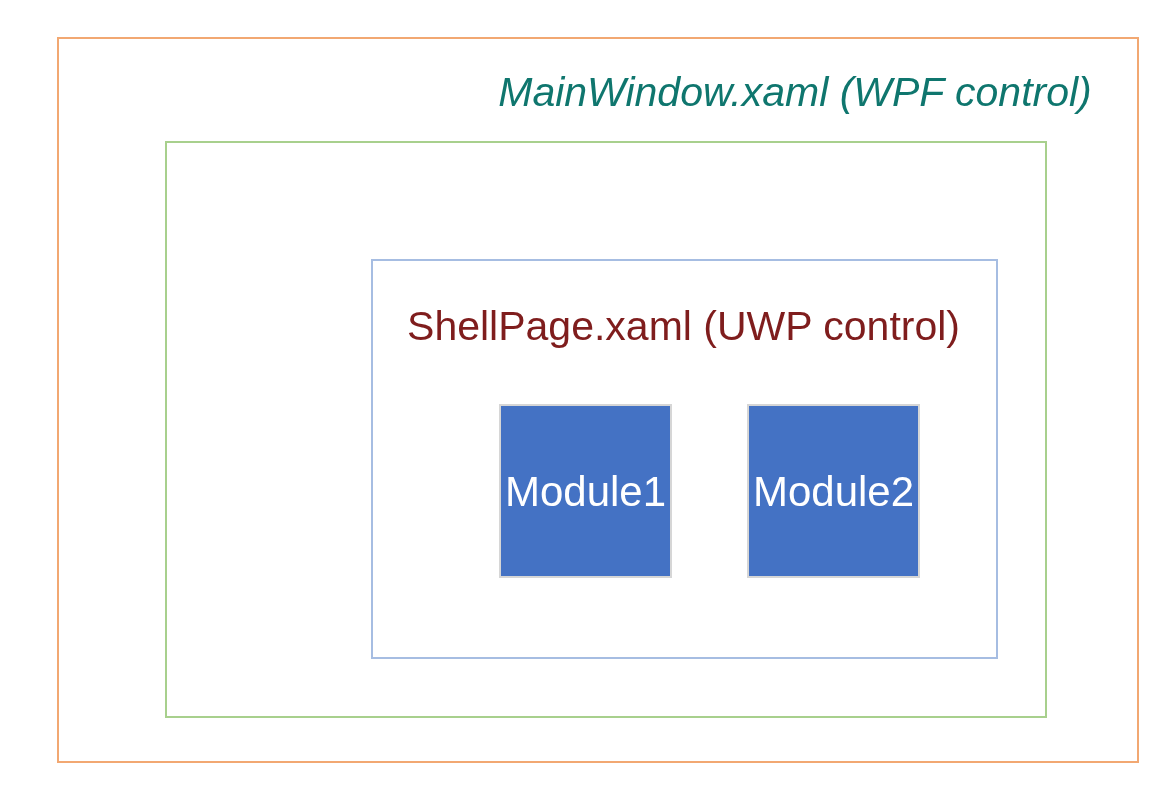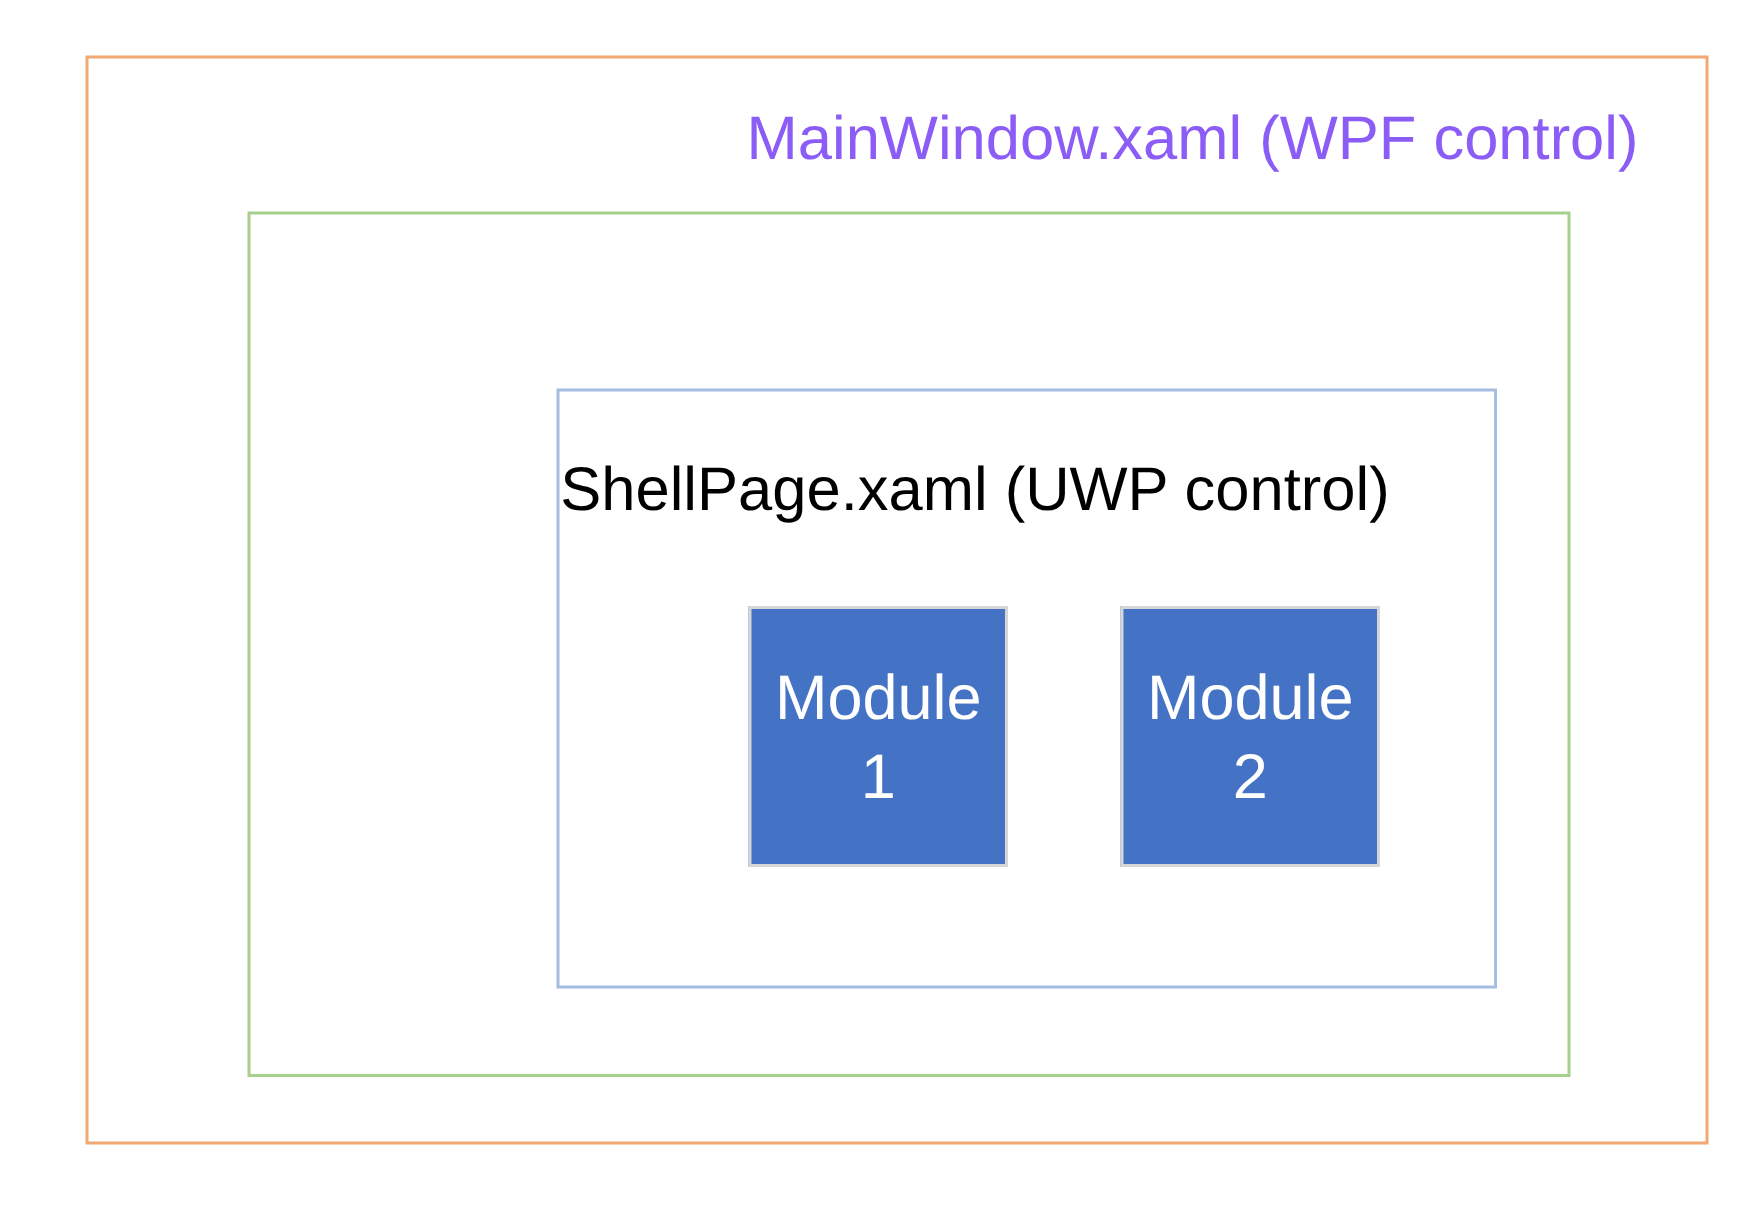--- a/index.html
+++ b/index.html
@@ -28,22 +28,23 @@
     border: 2px solid #F2A872;
   }
   .outer-label {
     position: absolute;
     left: 396px;
     top: 28px;
     width: 680px;
     text-align: center;
     font-size: 41px;
     line-height: 50px;
-    color: #8b5cf6;
+    color: #0f766e;
     white-space: nowrap;
+    font-style: italic;
   }
   
   .host-box {
     left: 106px;
     top: 102px;
     width: 878px;
     height: 573px;
     border: 2px solid #A8D08D;
   }
   .host-label {
@@ -63,36 +64,35 @@
     top: 116px;
     width: 623px;
     height: 396px;
     border: 2px solid #A6BDE2;
   }
   .shell-label {
     position: absolute;
     left: -33px;
     top: 40px;
     width: 620px;
-    text-align: center;
+    text-align: right;
     font-size: 41px;
     line-height: 50px;
-    color: #000000;
+    color: #7f1d1d;
     white-space: nowrap;
   }
   
   .module {
     position: absolute;
     top: 143px;
     width: 169px;
     height: 170px;
     background: #4472C4;
     border: 2px solid #D6D6D6;
     display: flex;
-    flex-direction: column;
     align-items: center;
     justify-content: center;
     color: #ffffff;
     font-size: 42px;
     line-height: 53px;
     text-align: center;
   }
   .module-1 { left: 126px; }
   .module-2 { left: 374px; }
   .module-line { display: block; }

